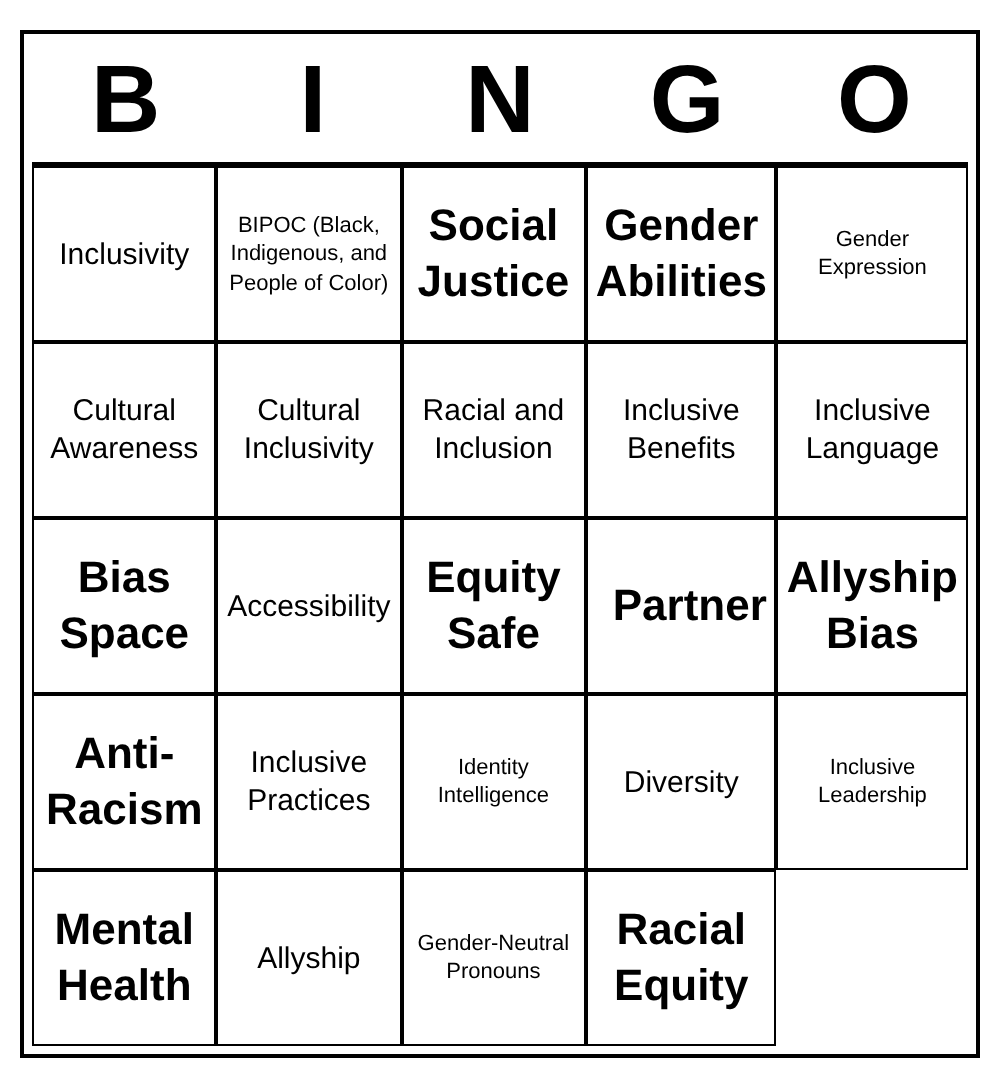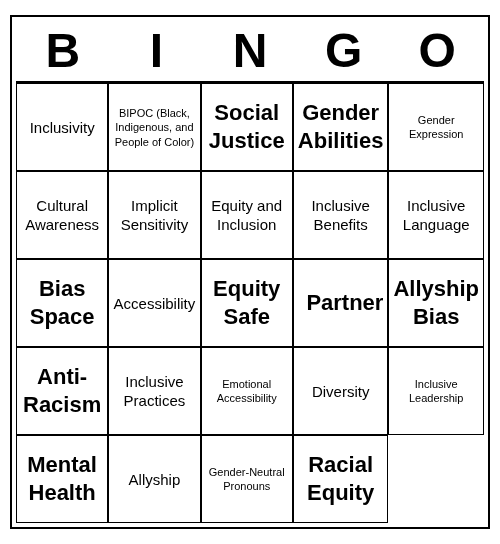--- a/index.html
+++ b/index.html
@@ -86,24 +86,24 @@
       <div class="bingo-cell large-text">
         <div class="cell-inner">Gender Abilities</div>
       </div>
       <div class="bingo-cell small-text">
         <div class="cell-inner">Gender Expression</div>
       </div>
       <div class="bingo-cell medium-text">
         <div class="cell-inner">Cultural Awareness</div>
       </div>
       <div class="bingo-cell medium-text">
-        <div class="cell-inner">Implicit Sensitivity</div>
+        <div class="cell-inner">Cultural Inclusivity</div>
       </div>
       <div class="bingo-cell medium-text">
-        <div class="cell-inner">Equity and Inclusion</div>
+        <div class="cell-inner">Racial and Inclusion</div>
       </div>
       <div class="bingo-cell medium-text">
         <div class="cell-inner">Inclusive Benefits</div>
       </div>
       <div class="bingo-cell medium-text">
         <div class="cell-inner">Inclusive Language</div>
       </div>
       <div class="bingo-cell large-text">
         <div class="cell-inner">Bias Space</div>
       </div>
@@ -119,21 +119,21 @@
       <div class="bingo-cell large-text">
         <div class="cell-inner">Allyship Bias</div>
       </div>
       <div class="bingo-cell large-text">
         <div class="cell-inner">Anti-Racism</div>
       </div>
       <div class="bingo-cell medium-text">
         <div class="cell-inner">Inclusive Practices</div>
       </div>
       <div class="bingo-cell small-text">
-        <div class="cell-inner">Emotional Accessibility</div>
+        <div class="cell-inner">Identity Intelligence</div>
       </div>
       <div class="bingo-cell medium-text">
         <div class="cell-inner">Diversity</div>
       </div>
       <div class="bingo-cell small-text">
         <div class="cell-inner">Inclusive Leadership</div>
       </div>
       <div class="bingo-cell large-text">
         <div class="cell-inner">Mental Health</div>
       </div>

